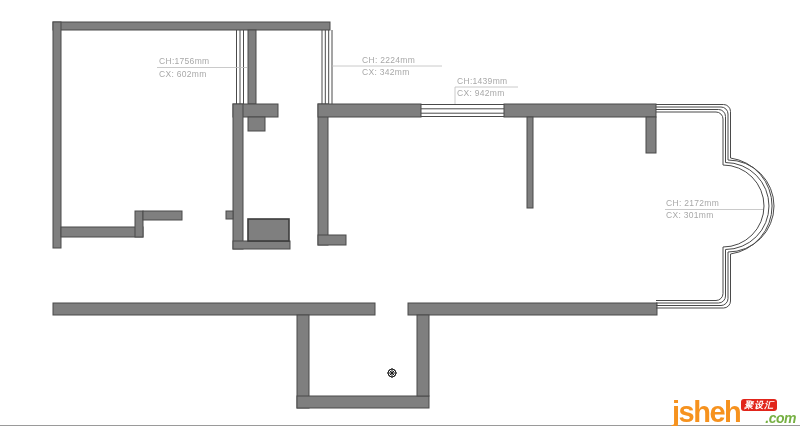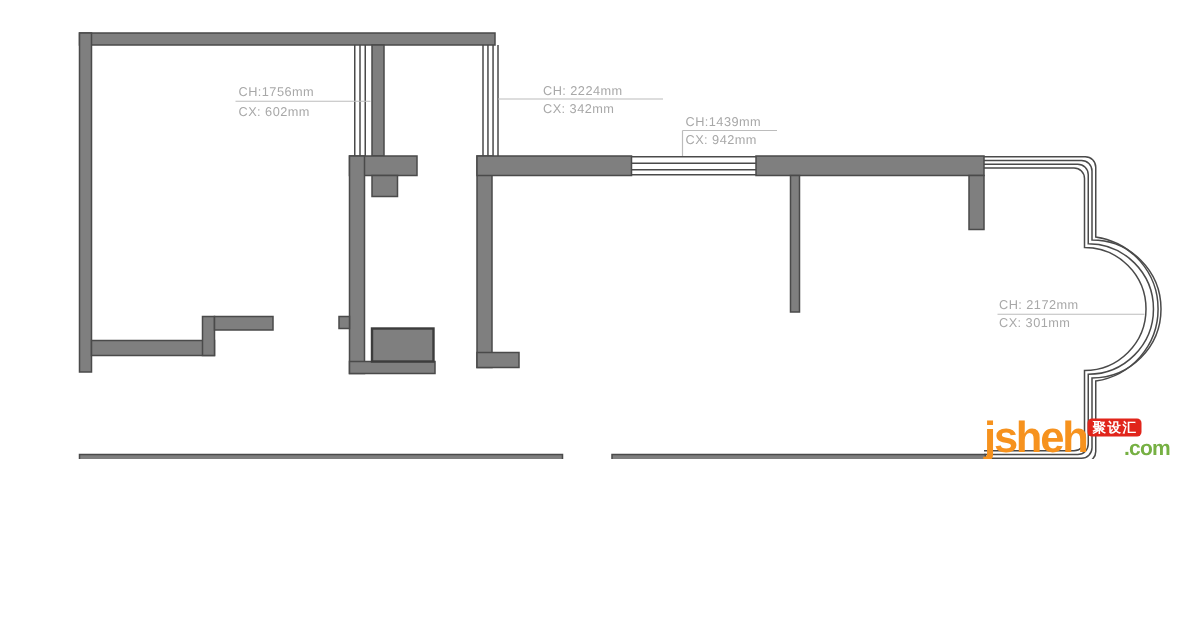--- a/index.html
+++ b/index.html
@@ -1,39 +1,39 @@
 <!DOCTYPE html>
 <html style="--wall: #7f7f7f; --outline: #4a4a4a; --annotation: #a8a8a8; --leader: #bcbcbc; --logo_orange: #f6921e; --logo_green: #76b043; --logo_red: #e1251b;"><head>
 <meta charset="utf-8">
 <style>
   html,body{margin:0;padding:0;background:#fff;}
   .stage{
-    position:relative;width:800px;height:306px;background:#fff;overflow:hidden;
+    position:relative;width:800px;height:426px;background:#fff;overflow:hidden;
     font-family:"Liberation Sans",sans-serif;
   }
   .stage svg{position:absolute;left:0;top:0;}
   .w{fill:var(--wall,#7f7f7f);stroke:var(--outline,#4a4a4a);stroke-width:1;}
   .w2{fill:var(--wall,#7f7f7f);stroke:#3c3c3c;stroke-width:1.6;}
   .wl{stroke:var(--outline,#4a4a4a);stroke-width:1;fill:none;}
   .bay{stroke:var(--outline,#4a4a4a);stroke-width:1;fill:none;}
   .ann{fill:var(--annotation,#a8a8a8);font-family:"Liberation Sans",sans-serif;
        font-size:8.5px;letter-spacing:0.3px;}
   .lead{stroke:var(--leader,#bcbcbc);stroke-width:0.8;fill:none;}
   .drain{stroke:#1d1d1d;stroke-width:1;fill:none;}
   .imgborder{stroke:#9a9a9a;stroke-width:1;}
   .logo{
-    position:absolute;right:20px;bottom:1px;height:36px;display:flex;
+    position:absolute;right:4px;bottom:1px;height:36px;display:flex;
     align-items:flex-end;
   }
   .jsheh{
     color:var(--logo_orange,#f6921e);font-weight:bold;font-size:29px;
     line-height:26px;letter-spacing:-1.5px;font-family:"Liberation Sans",sans-serif;
   }
   .logo-right{display:inline-flex;flex-direction:column;align-items:flex-start;
-    margin-left:1px;margin-bottom:1px;}
+    margin-left:1px;margin-bottom:1px;font-style:italic;}
   .badge{
     background:var(--logo_red,#e1251b);color:#fff;font-size:9px;font-weight:bold;
     padding:1px 3px 1px 3px;border-radius:3px;line-height:10px;letter-spacing:1px;
     margin-bottom:1px;
   }
   .com{
     color:var(--logo_green,#76b043);font-weight:bold;font-size:14px;line-height:12px;
     letter-spacing:-0.5px;
     margin-left:24px;
   }

